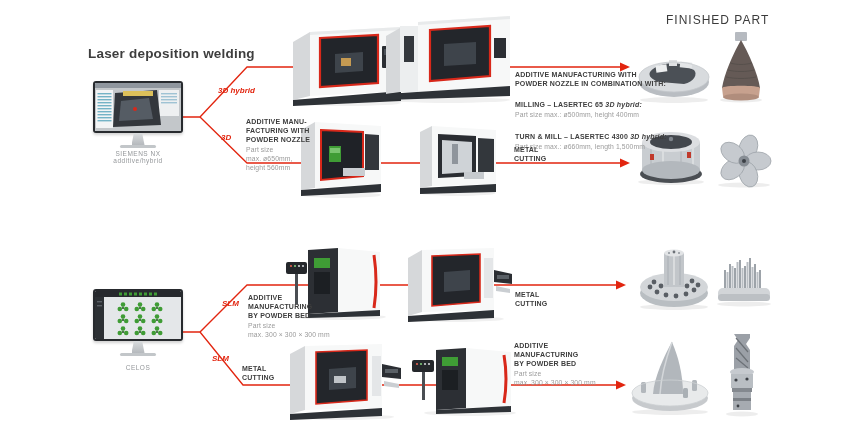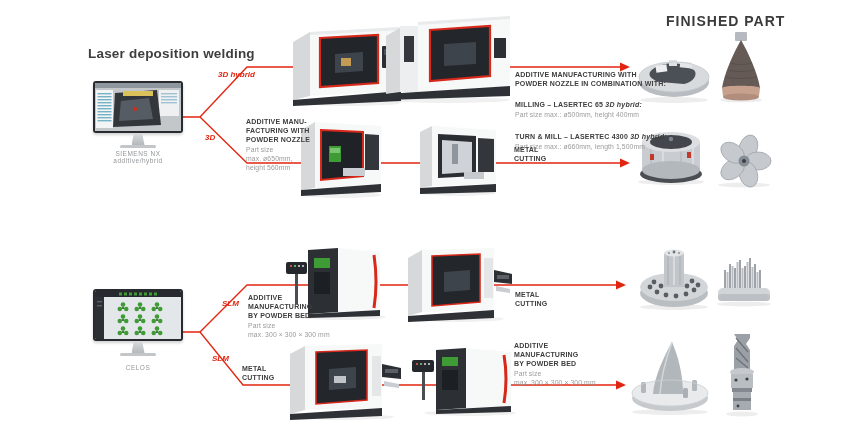--- a/index.html
+++ b/index.html
@@ -5,21 +5,21 @@
   html,body{margin:0;padding:0;background:#fff;}
   .stage{position:relative;width:865px;height:425px;background:#ffffff;overflow:hidden;
          font-family:"Liberation Sans",sans-serif;}
   .abs{position:absolute;}
   .z1{z-index:1}.z2{z-index:2}.z3{z-index:3}
   .section-title{font-size:13.5px;font-weight:bold;color:#3e3e3e;letter-spacing:.2px;white-space:nowrap;}
   .red-italic{color:#e2250f;font-style:italic;font-weight:bold;}
   .branch-label{font-size:8px;font-weight:bold;font-style:italic;color:#e2250f;white-space:nowrap;}
   .lbl{font-size:7px;font-weight:bold;color:#3d3d3d;line-height:1.3;letter-spacing:.2px;white-space:nowrap;}
   .detail{font-size:6.8px;font-weight:normal;color:#9b9b9b;line-height:1.3;letter-spacing:.1px;white-space:nowrap;}
-  .finished{font-size:14px;font-weight:bold;color:#3b3b3b;letter-spacing:1px;white-space:nowrap;}
+  .finished{font-size:12px;font-weight:normal;color:#3b3b3b;letter-spacing:1px;white-space:nowrap;}
   .combo-item{margin-top:5px;}
   .monitor{width:90px;}
   .mon-screen{position:relative;width:86px;height:48px;background:#fff;border:2px solid #272a2e;
               border-radius:3px;overflow:hidden;box-shadow:0 2px 3px rgba(0,0,0,.18);}
   .mon-screen svg{display:block;}
   .mon-stand{width:13px;height:12px;margin:0 auto;background:linear-gradient(#d9dcde,#b5b9bd);
              clip-path:polygon(18% 0,82% 0,100% 100%,0 100%);}
   .mon-base{width:36px;height:3px;margin:0 auto;background:#c2c6c9;border-radius:2px;}
   .mon-cap{text-align:center;font-size:6.5px;color:#94979a;letter-spacing:.5px;margin-top:2px;white-space:nowrap;}
   svg{overflow:visible;}
@@ -76,22 +76,22 @@
         <rect x="28" y="8" width="30" height="5" fill="#dcc05a"></rect>
         <circle cx="40" cy="26" r="2" fill="#d8281a"></circle>
       </svg>
     </div>
     <div class="mon-stand"></div>
     <div class="mon-base"></div>
     <div class="mon-cap">SIEMENS NX</div>
     <div class="mon-cap" style="margin-top:0">additive/hybrid</div>
   </div>
 
-  <div class="abs z3 branch-label" style="left:218px;top:70px">3D hybrid</div>
-  <div class="abs z3 branch-label" style="left:205px;top:133px">3D</div>
+  <div class="abs z3 branch-label" style="left:218px;top:86px">3D hybrid</div>
+  <div class="abs z3 branch-label" style="left:221px;top:133px">3D</div>
 
   <div class="abs z2" style="left:291px;top:18px">
     <svg width="112" height="88" viewBox="0 0 112 88">
       <ellipse cx="56" cy="85" rx="54" ry="3" fill="#000" opacity="0.06"></ellipse>
       <polygon points="2,24 19,14 19,78 2,82" fill="#d6d8da"></polygon>
       <polygon points="19,14 110,9 110,73 19,78" fill="#f7f8f8"></polygon>
       <polygon points="19,14 110,9 110,12 19,17" fill="#e8eaeb"></polygon>
       <polygon points="29,20 87,17 87,65 29,69" fill="#22252a"></polygon>
       <polygon points="29,20 87,17 87,65 29,69" fill="none" stroke="#d8281a" stroke-width="2.2"></polygon>
       <polygon points="44,36 72,34 72,53 44,55" fill="#3e444b"></polygon>

